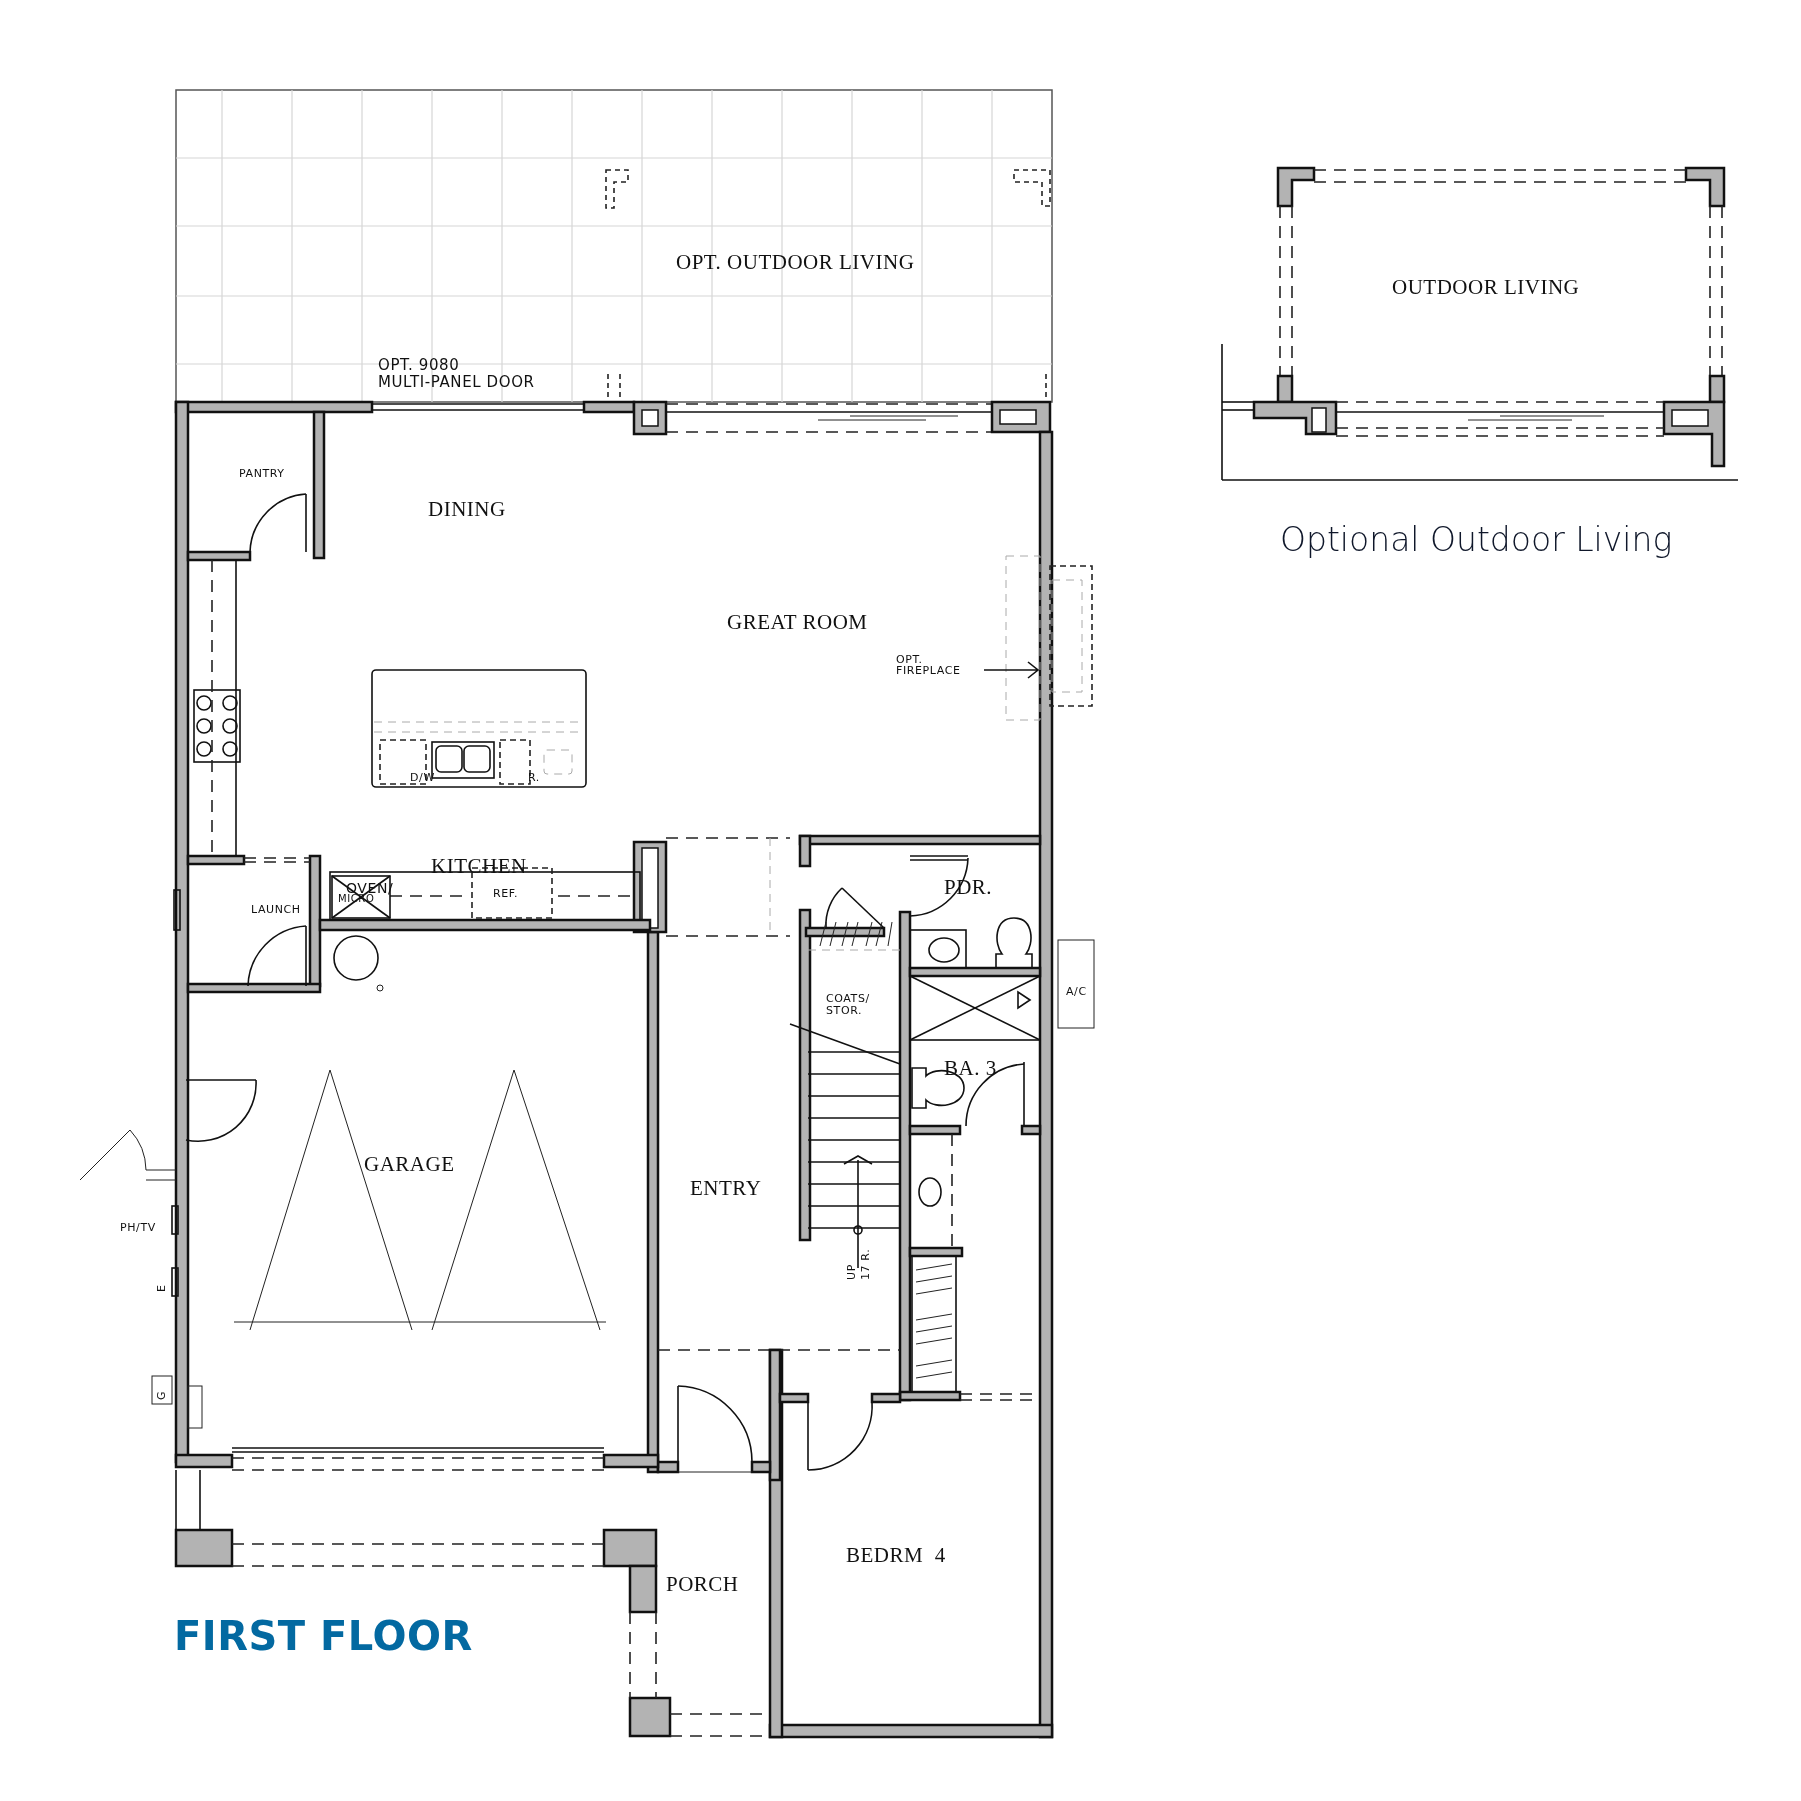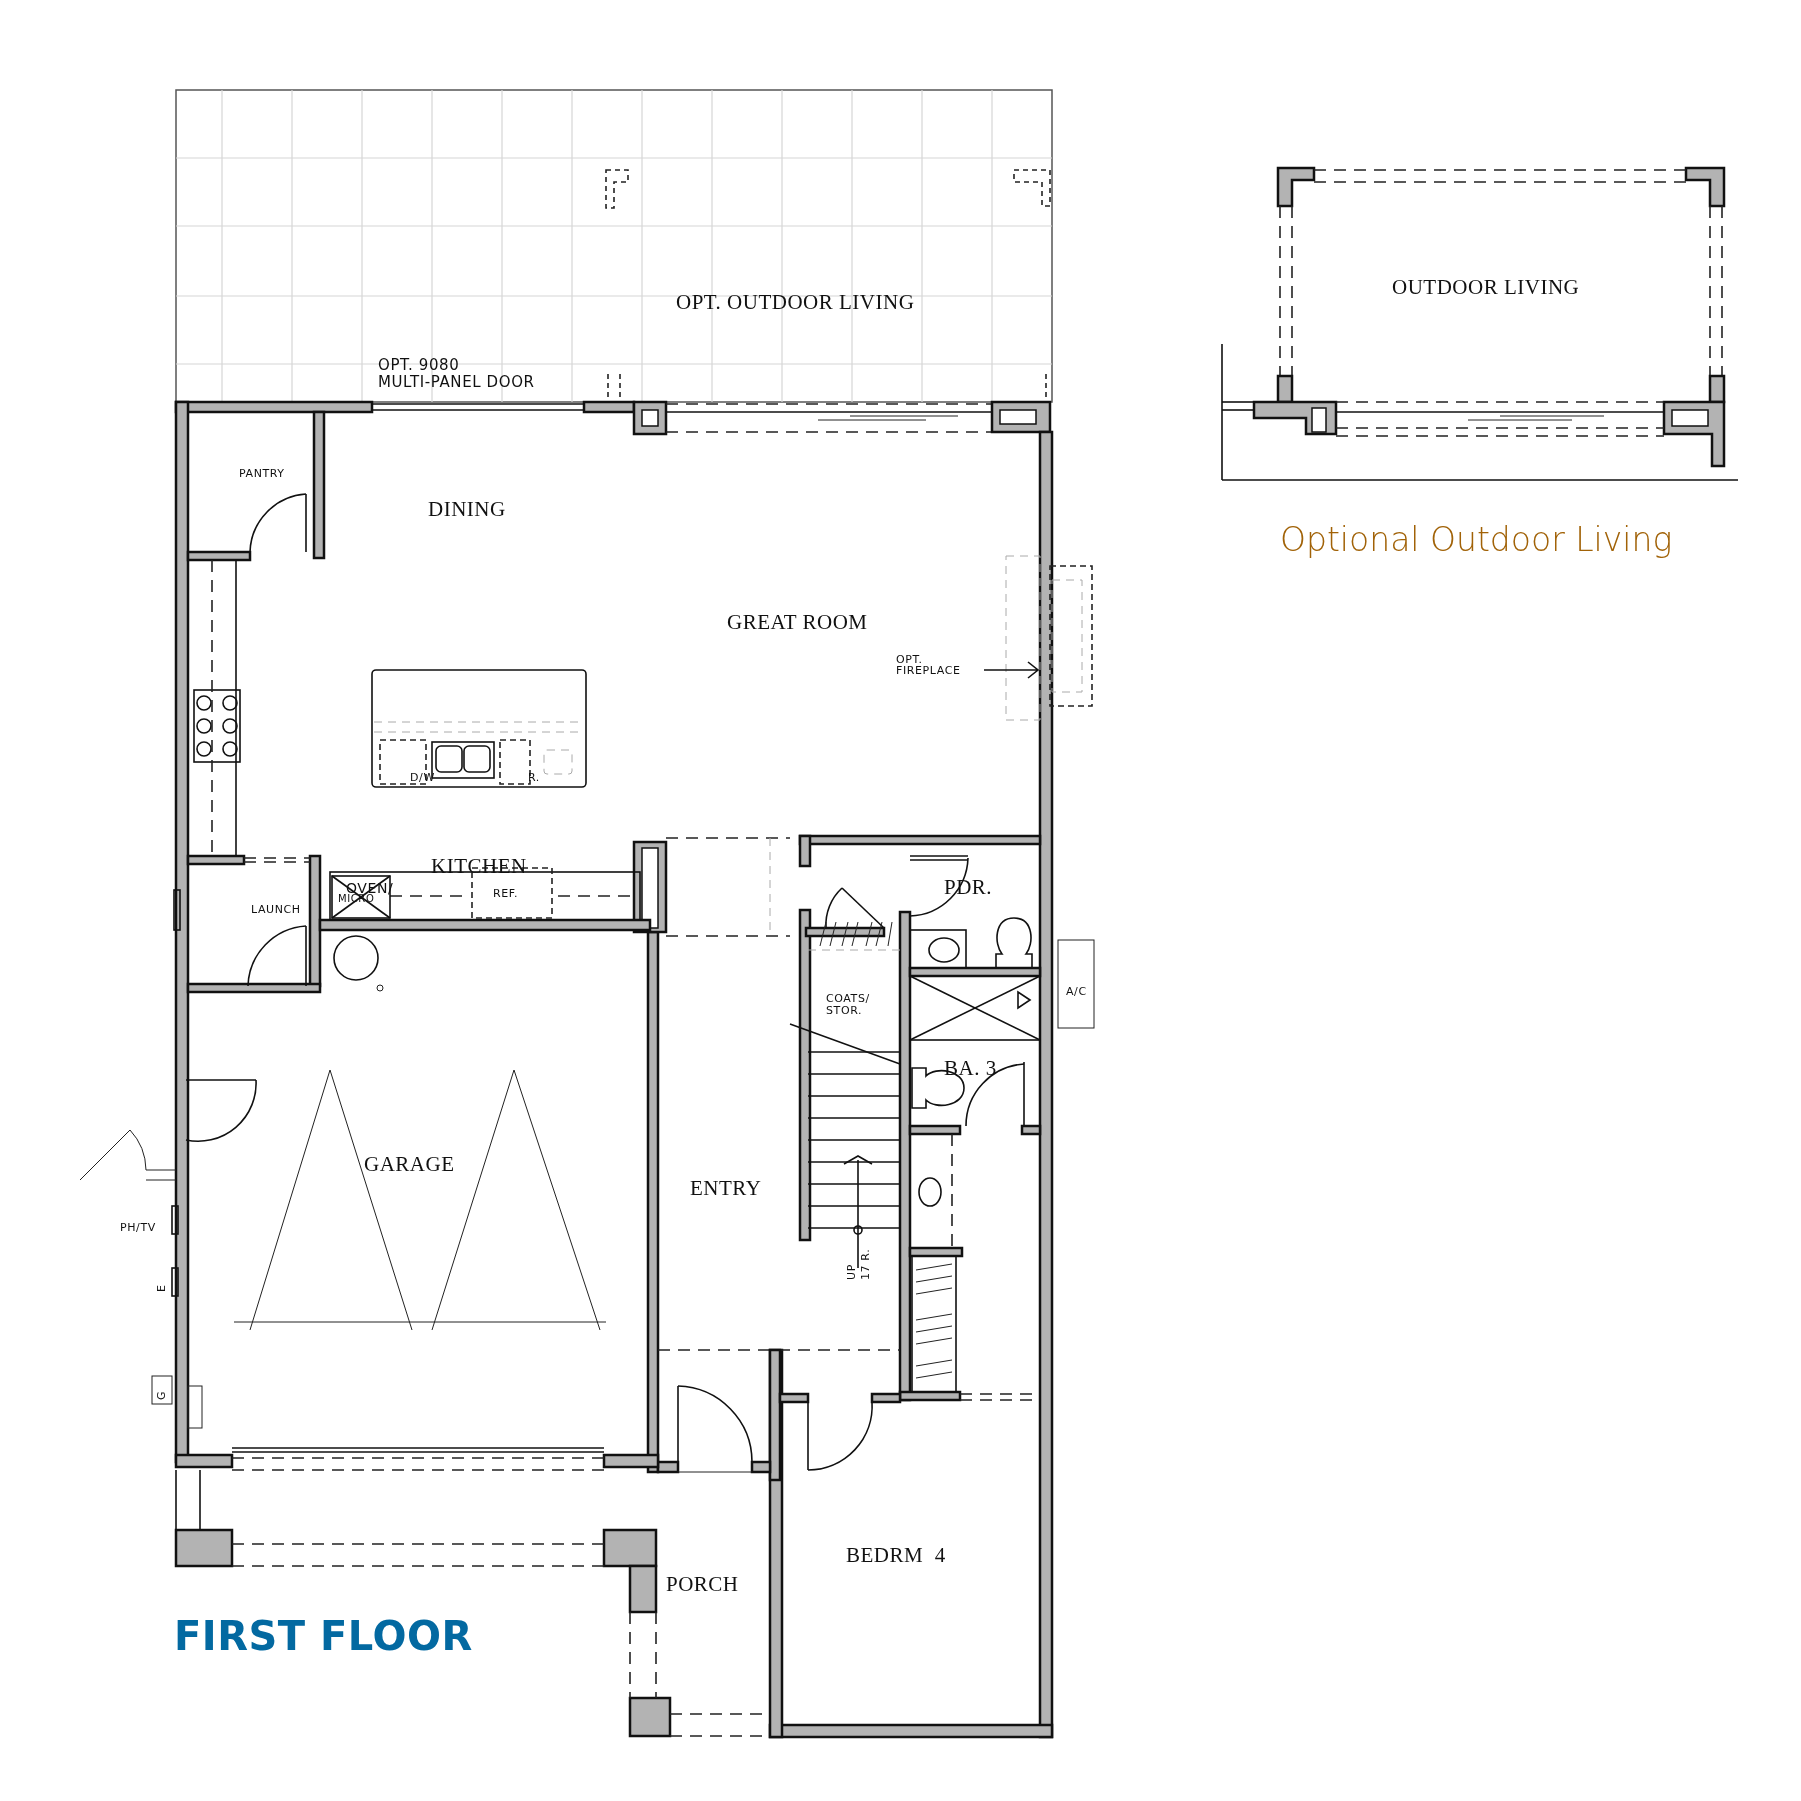--- a/index.html
+++ b/index.html
@@ -8,21 +8,21 @@
   .wall { fill:#b3b3b3; stroke:#111; stroke-width:2.5; }
   .line { stroke:#111; stroke-width:1.6; fill:none; }
   .thin { stroke:#222; stroke-width:1; fill:none; }
   .dash { stroke:#222; stroke-width:1.6; fill:none; stroke-dasharray:12 8; }
   .ldash { stroke:#aaa; stroke-width:1; fill:none; stroke-dasharray:8 6; }
   .grid { stroke:#d6d6d6; stroke-width:1.2; }
   .room { position:absolute; font-family:"Liberation Serif", serif; font-size:21px; color:#111; letter-spacing:0.5px; white-space:nowrap; }
   .note { position:absolute; font-family:"DejaVu Sans", sans-serif; font-size:11px; color:#111; letter-spacing:0.6px; white-space:nowrap; line-height:12px; }
   .note-lg { font-size:15px; line-height:16px; }
   .title { position:absolute; font-family:"DejaVu Sans", sans-serif; font-weight:bold; font-size:40px; color:#0369a1; letter-spacing:0.5px; white-space:nowrap; }
-  .caption { position:absolute; font-family:"DejaVu Sans", sans-serif; font-size:33px; color:#a16207; font-weight:300; white-space:nowrap; }
+  .caption { position:absolute; font-family:"DejaVu Sans", sans-serif; font-size:33px; color:#0f172a; font-weight:300; white-space:nowrap; }
   .vert { transform:rotate(-90deg); transform-origin:left top; }
 </style>
 </head>
 <body>
 
 <svg class="plan" viewBox="0 0 1801 1801" xmlns="http://www.w3.org/2000/svg">
 
   <g>
     <rect x="176" y="90" width="876" height="312" fill="none" stroke="#555" stroke-width="1.5"></rect>
     <g class="grid">
@@ -282,21 +282,21 @@
     <line class="line" x1="1336" y1="412" x2="1664" y2="412"></line>
     <line class="thin" x1="1468" y1="420" x2="1572" y2="420"></line>
     <line class="thin" x1="1500" y1="416" x2="1604" y2="416"></line>
     <line class="line" x1="1222" y1="344" x2="1222" y2="480"></line>
     <line class="line" x1="1222" y1="480" x2="1738" y2="480"></line>
     <line class="line" x1="1222" y1="402" x2="1254" y2="402"></line>
     <line class="line" x1="1222" y1="410" x2="1254" y2="410"></line>
   </g>
 </svg>
 
-<div class="room" style="left:676px;top:250px;margin-top:40px;">OPT. OUTDOOR LIVING</div>
+<div class="room" style="left:676px;top:250px;">OPT. OUTDOOR LIVING</div>
 <div class="note note-lg" style="left:378px;top:357px;">OPT. 9080</div>
 <div class="note note-lg" style="left:378px;top:374px;">MULTI-PANEL DOOR</div>
 <div class="note" style="left:239px;top:468px;">PANTRY</div>
 <div class="room" style="left:428px;top:497px;">DINING</div>
 <div class="room" style="left:727px;top:610px;">GREAT ROOM</div>
 <div class="note" style="left:896px;top:654px;">OPT.</div>
 <div class="note" style="left:896px;top:665px;">FIREPLACE</div>
 <div class="note" style="left:410px;top:772px;">D/W</div>
 <div class="note" style="left:528px;top:772px;">R.</div>
 <div class="room" style="left:431px;top:822px;margin-top:32px;">KITCHEN</div>

